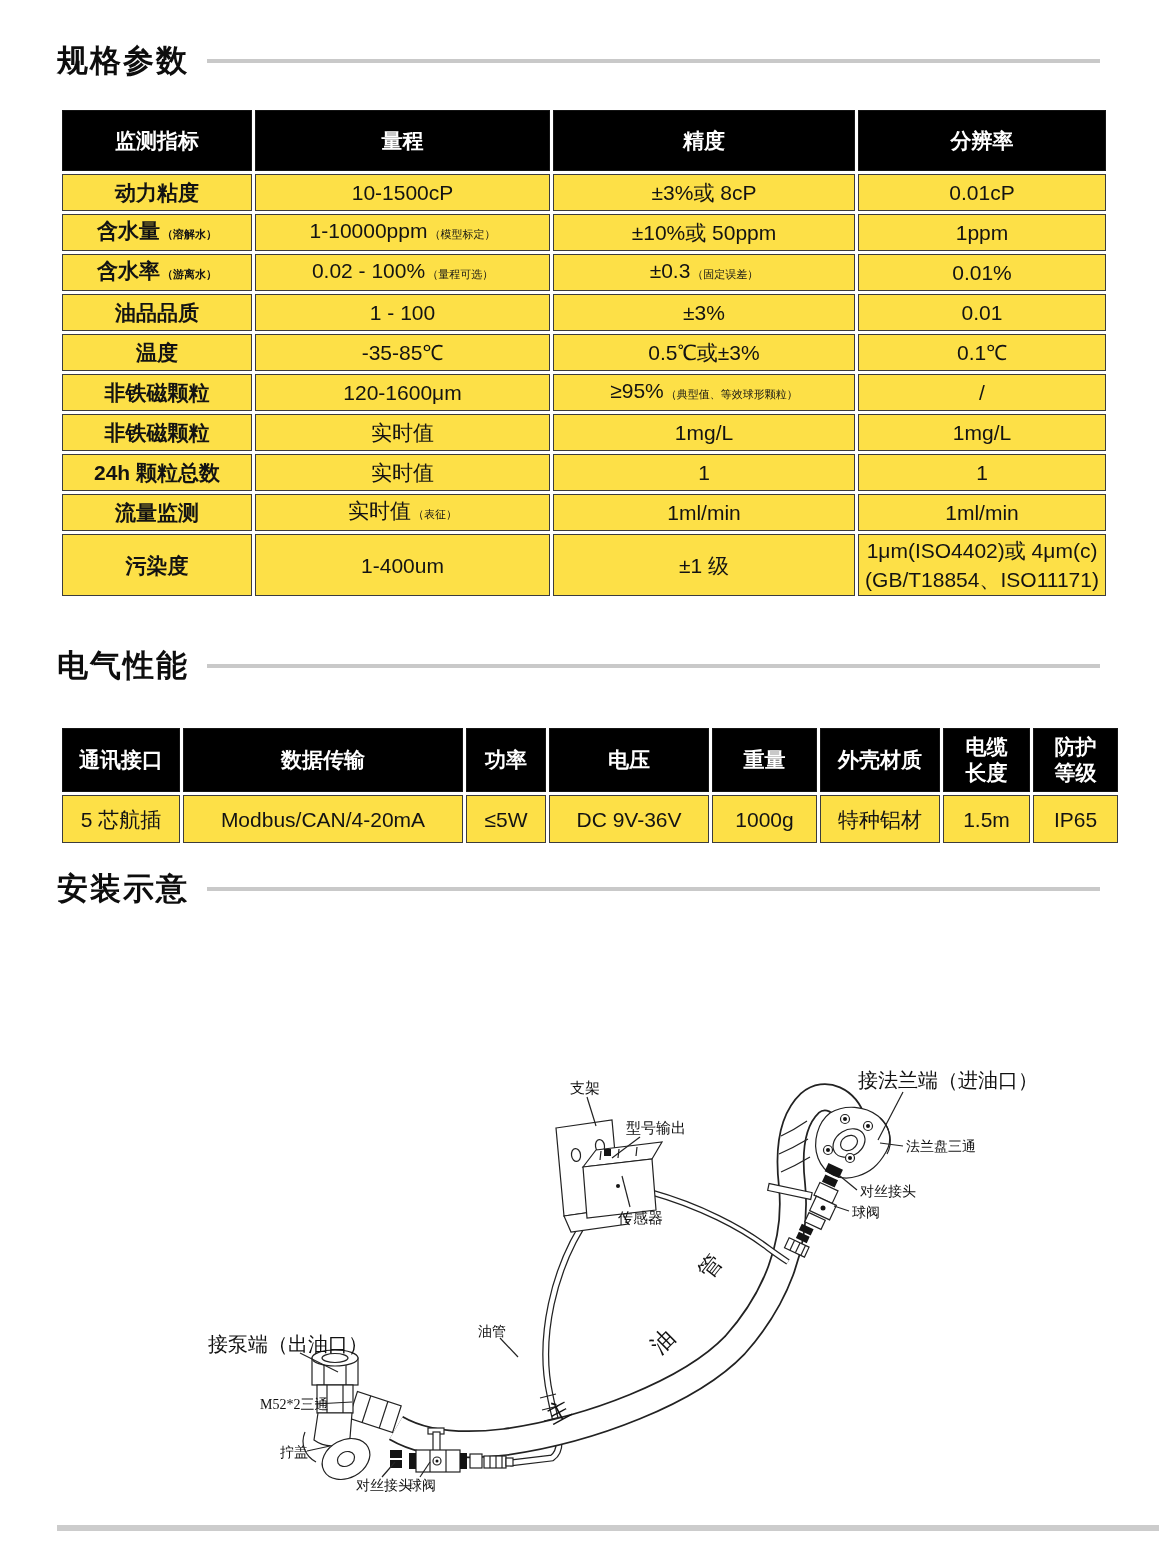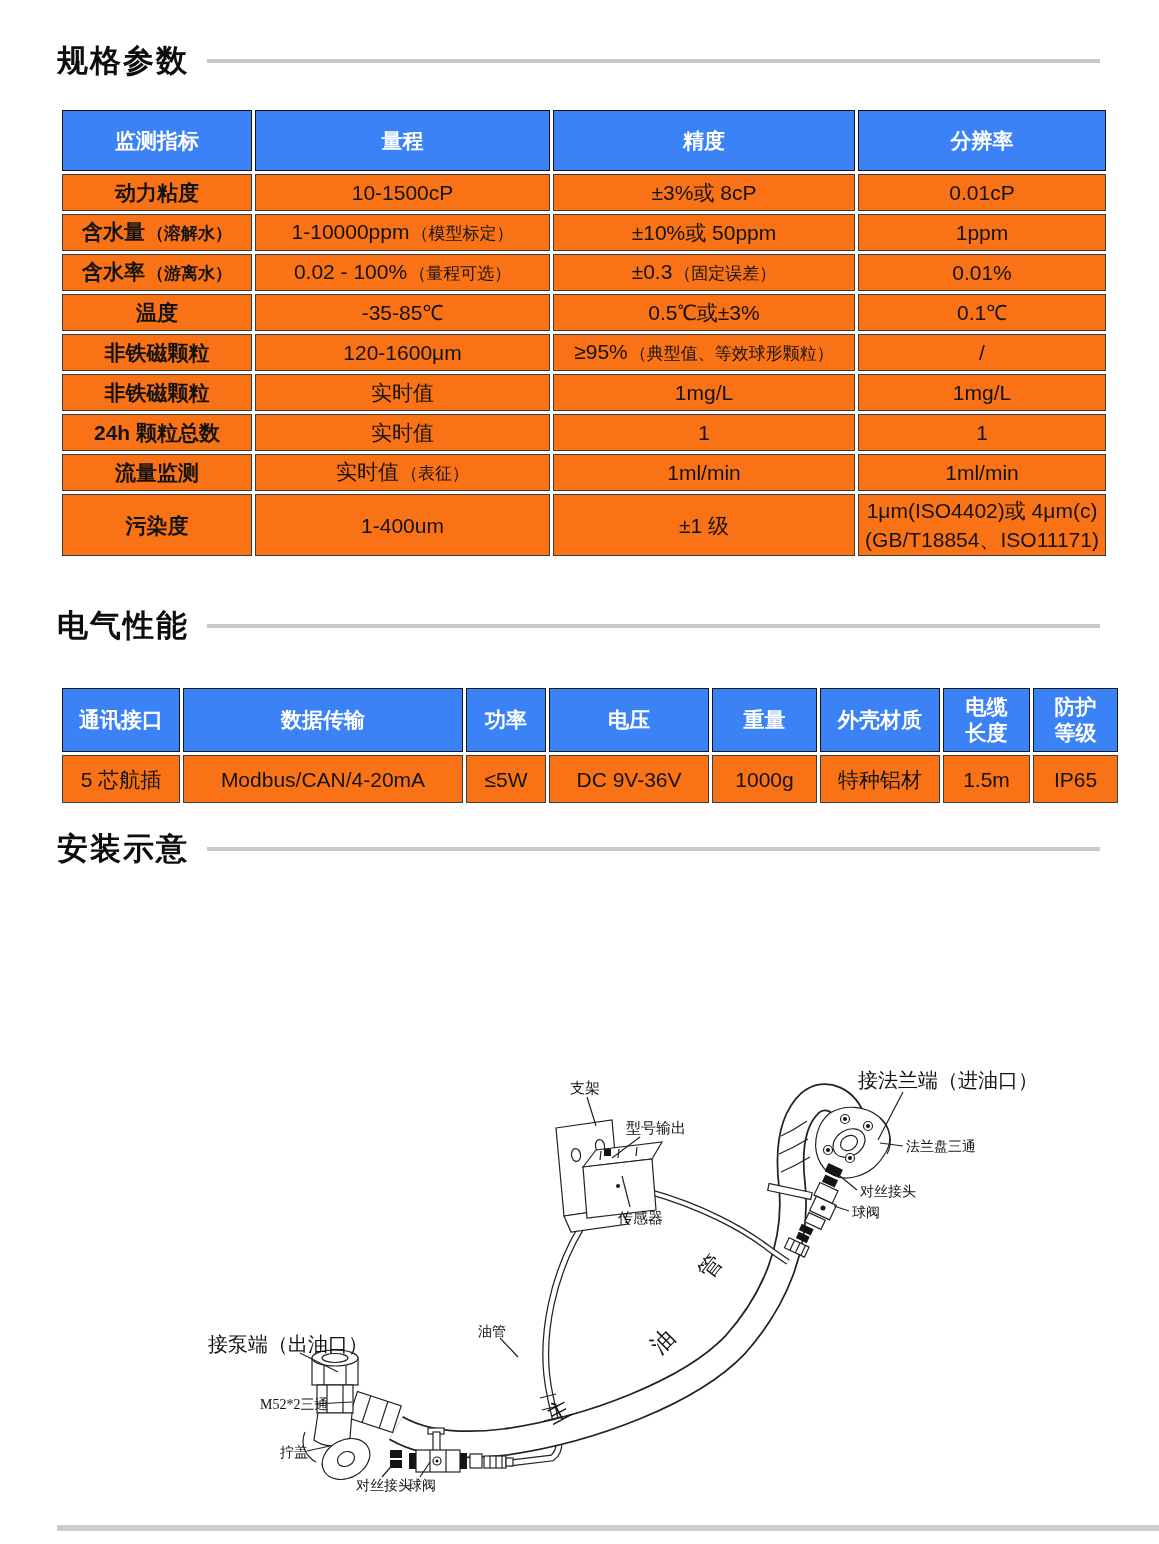--- a/index.html
+++ b/index.html
@@ -13,31 +13,31 @@
 
   #head-specs{padding-top:40px;}
   #head-elec{margin-top:46px;}
   #head-install{margin-top:22px;justify-content:space-between;}
 
   
   table{border-collapse:separate;border-spacing:3px;table-layout:fixed;
         margin-left:59px;width:1041px;}
   #spec-table{margin-top:25px;}
   #elec-table{margin-top:38px;}
-  th{background:#3b82f6;color:#fff;font-weight:bold;font-size:21px;line-height:26px;
+  th{background:#000000;color:#fff;font-weight:bold;font-size:21px;line-height:26px;
      border:1px solid #151515;text-align:center;white-space:pre-line;padding:0 4px;}
   #spec-table th{height:59px;}
   #elec-table th{height:62px;}
-  td{background:#f97316;border:1px solid #3c3c3c;text-align:center;font-size:21px;
+  td{background:#fde047;border:1px solid #3c3c3c;text-align:center;font-size:21px;
      color:#131313;padding:1px 6px;overflow-wrap:anywhere;line-height:29px;}
   #spec-table td{height:33px;}
   #elec-table td{height:44px;}
   #spec-table td:first-child .cv{font-weight:bold;}
   #spec-table td:first-child .cn{font-weight:bold;}
-  .cn{font-size:17px;margin-left:2px;}
+  .cn{font-size:11px;margin-left:2px;}
 
   
   #diagram-svg{position:absolute;left:140px;top:1035px;}
   .ln{stroke:#222;fill:none;stroke-width:1.2px;}
   .wfill{fill:#fff;stroke:#222;stroke-width:1.2px;}
   .blk{fill:#141414;stroke:none;}
   .lbl{font-family:"Liberation Serif",serif;font-size:14px;fill:#111;}
   .lbl-mid{font-family:"Liberation Serif",serif;font-size:15px;fill:#111;}
   .lbl-big{font-family:"Liberation Serif",serif;font-size:20px;fill:#111;}
   .pipe-char{font-family:"Liberation Serif",serif;font-size:23px;fill:#111;}
@@ -80,20 +80,26 @@
           <td><span class="cv">含水量</span><span class="cn">（溶解水）</span></td>
           <td><span class="cv">1-10000ppm</span><span class="cn">（模型标定）</span></td>
           <td><span class="cv">±10%或 50ppm</span></td>
           <td><span class="cv">1ppm</span></td>
         </tr>
         <tr>
           <td><span class="cv">含水率</span><span class="cn">（游离水）</span></td>
           <td><span class="cv">0.02 - 100%</span><span class="cn">（量程可选）</span></td>
           <td><span class="cv">±0.3</span><span class="cn">（固定误差）</span></td>
           <td><span class="cv">0.01%</span></td>
+        </tr>
+        <tr>
+          <td><span class="cv">油品品质</span></td>
+          <td><span class="cv">1 - 100</span></td>
+          <td><span class="cv">±3%</span></td>
+          <td><span class="cv">0.01</span></td>
         </tr>
         <tr>
           <td><span class="cv">温度</span></td>
           <td><span class="cv">-35-85℃</span></td>
           <td><span class="cv">0.5℃或±3%</span></td>
           <td><span class="cv">0.1℃</span></td>
         </tr>
         <tr>
           <td><span class="cv">非铁磁颗粒</span></td>
           <td><span class="cv">120-1600μm</span></td>

